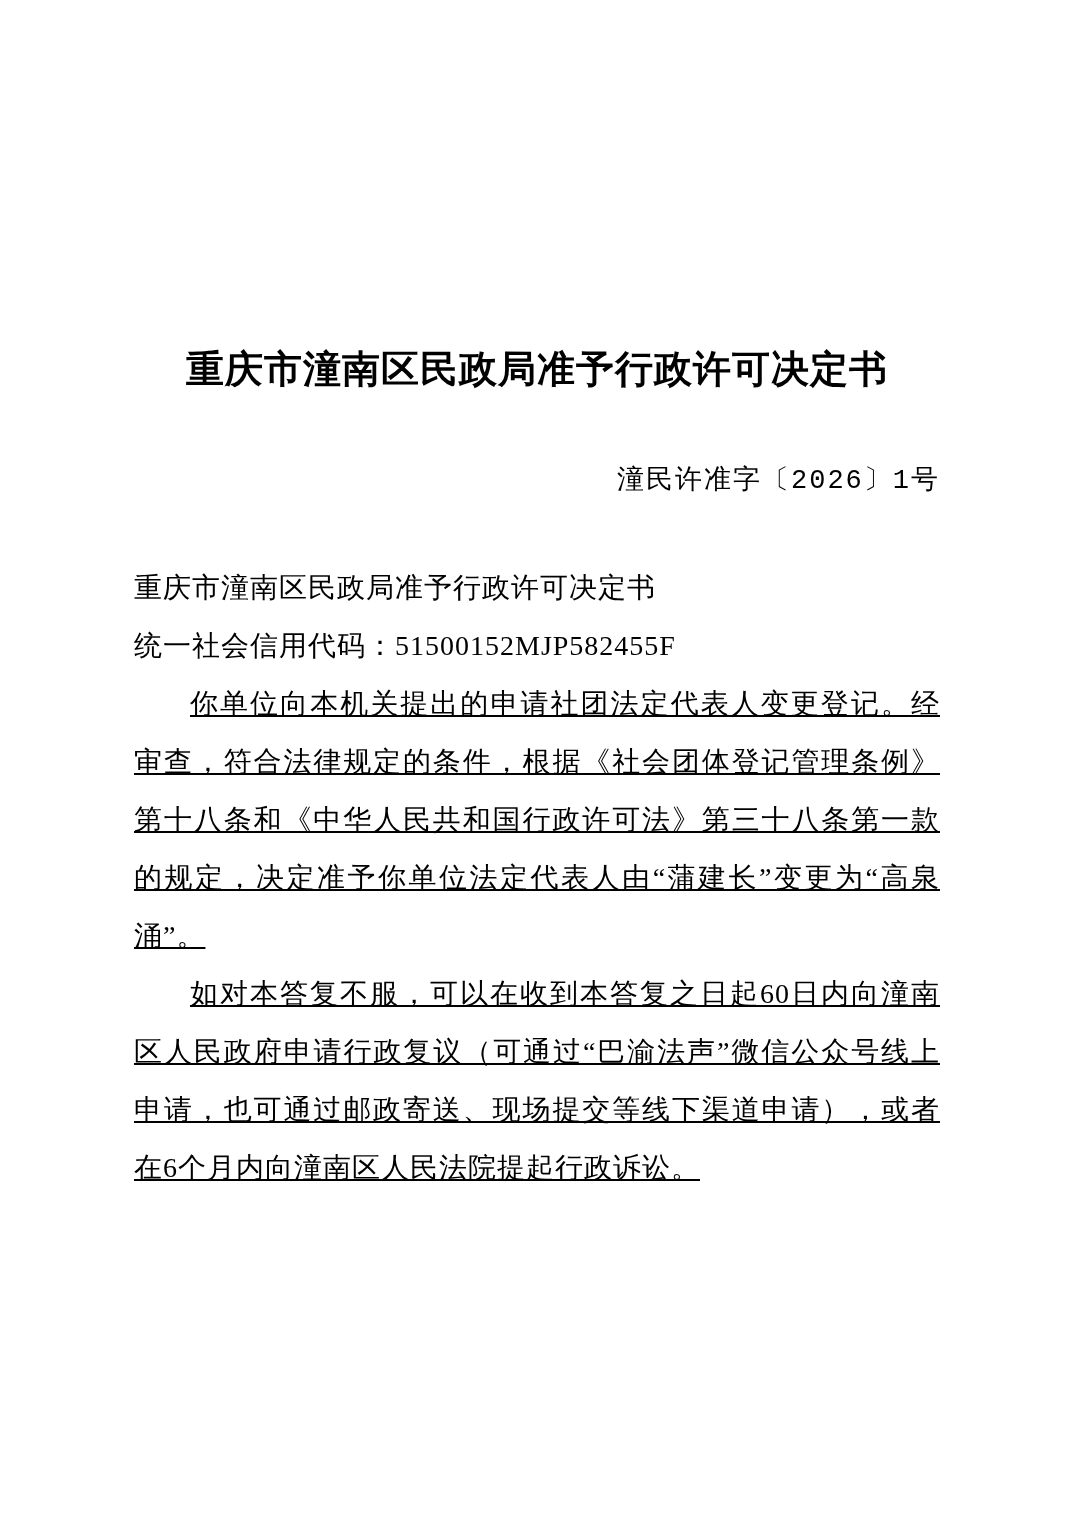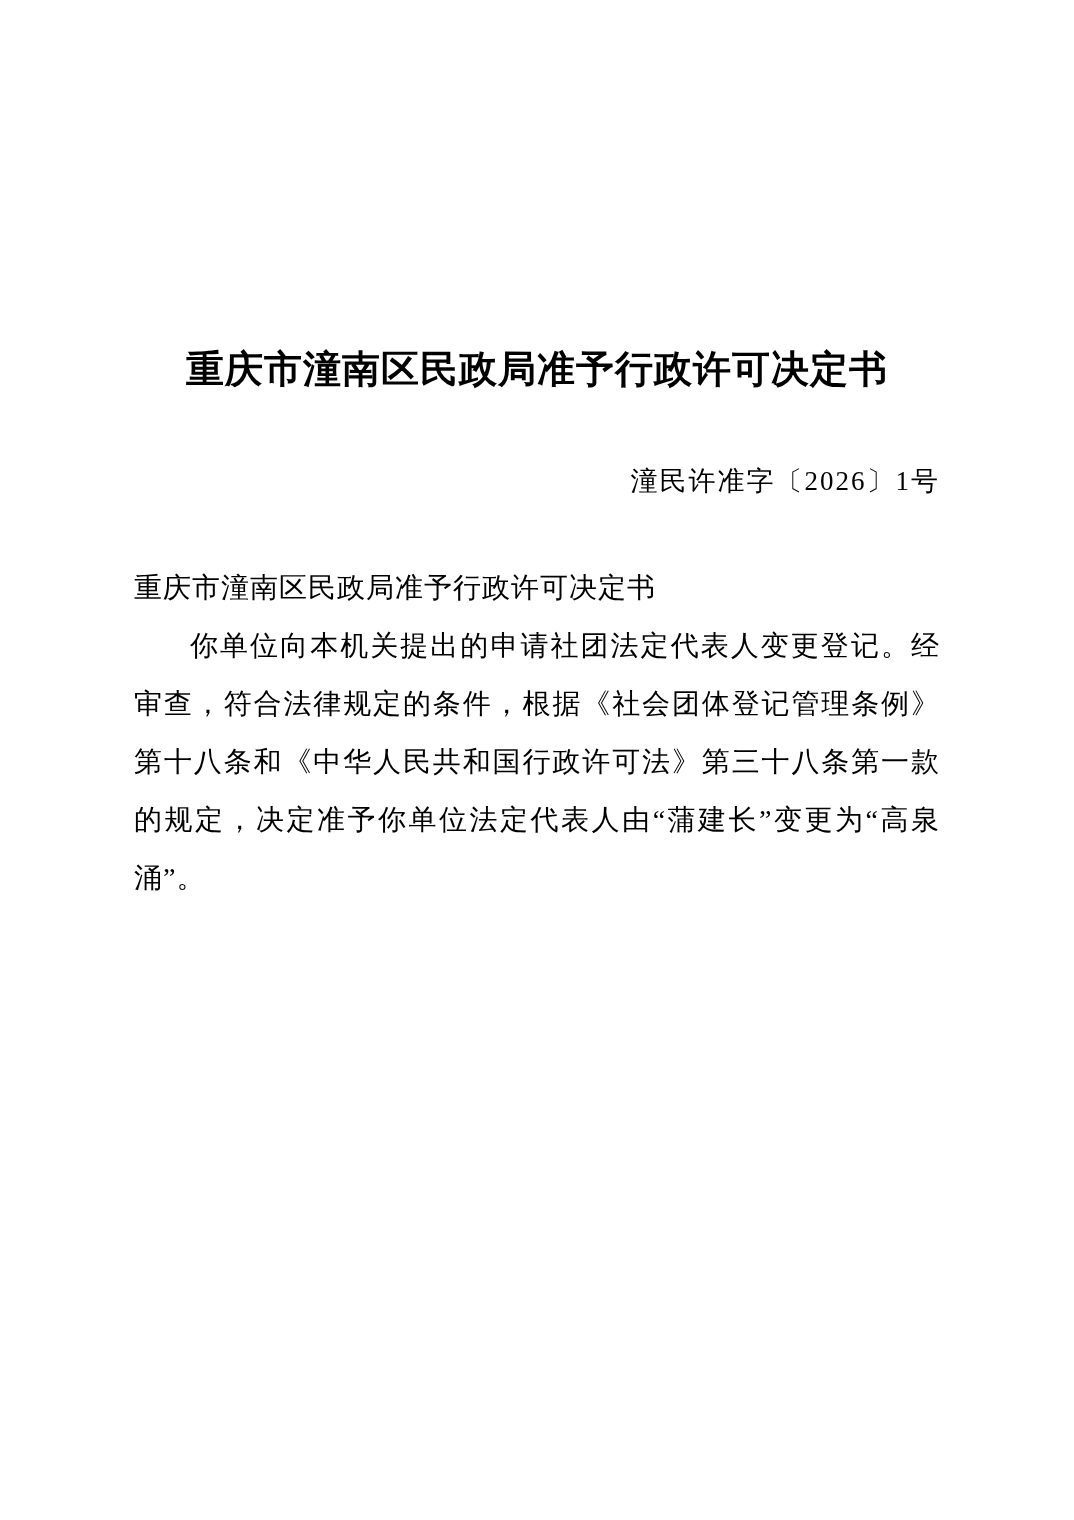--- a/index.html
+++ b/index.html
@@ -26,36 +26,37 @@
       text-align: center;
       letter-spacing: 1px;
       white-space: nowrap;
     }
     .doc-number {
       margin-top: 72px;
       font-size: 27px;
       line-height: 1.2;
       text-align: right;
       letter-spacing: 2px;
-      font-family: Liberation Serif, serif;
+      font-family: Liberation Mono, monospace;
     }
     .doc-body {
       margin-top: 62px;
       font-size: 28px;
       line-height: 58px;
       text-align: justify;
       text-justify: inter-character;
       letter-spacing: 1px;
     }
     .doc-body p {
       margin: 0;
       padding: 0;
     }
     .doc-body p.indent {
       text-indent: 2em;
+      text-decoration: underline;
     }
     .page-number {
       position: absolute;
       top: 1385px;
       right: 138px;
       font-size: 26px;
       line-height: 1.2;
       letter-spacing: 2px;
     }
   </style>
@@ -63,18 +64,20 @@
 <body>
 
 <div class="page">
 
   <h1 class="doc-title">重庆市潼南区民政局准予行政许可决定书</h1>
 
   <div class="doc-number">潼民许准字〔2026〕1号</div>
 
   <div class="doc-body">
     <p>重庆市潼南区民政局准予行政许可决定书</p>
+    <p>统一社会信用代码：51500152MJP582455F</p>
     <p class="indent">你单位向本机关提出的申请社团法定代表人变更登记。经审查，符合法律规定的条件，根据《社会团体登记管理条例》第十八条和《中华人民共和国行政许可法》第三十八条第一款的规定，决定准予你单位法定代表人由“蒲建长”变更为“高泉涌”。</p>
+    <p class="indent">如对本答复不服，可以在收到本答复之日起60日内向潼南区人民政府申请行政复议（可通过“巴渝法声”微信公众号线上申请，也可通过邮政寄送、现场提交等线下渠道申请），或者在6个月内向潼南区人民法院提起行政诉讼。</p>
   </div>
 
   <div class="page-number">— 1 —</div>
 
 </div>
 
 </body></html>

